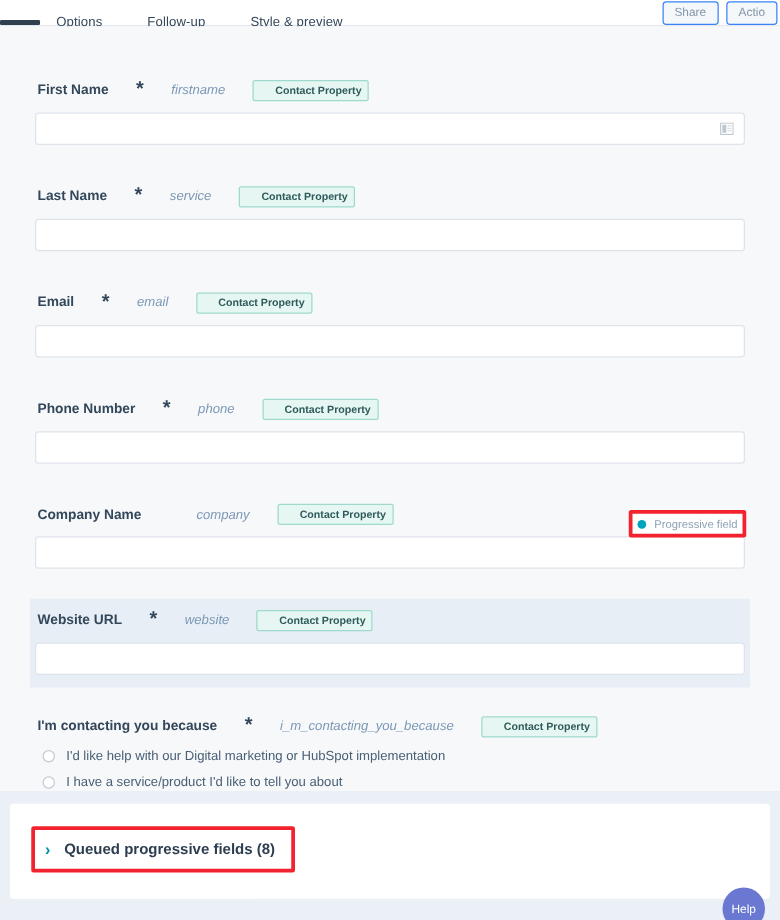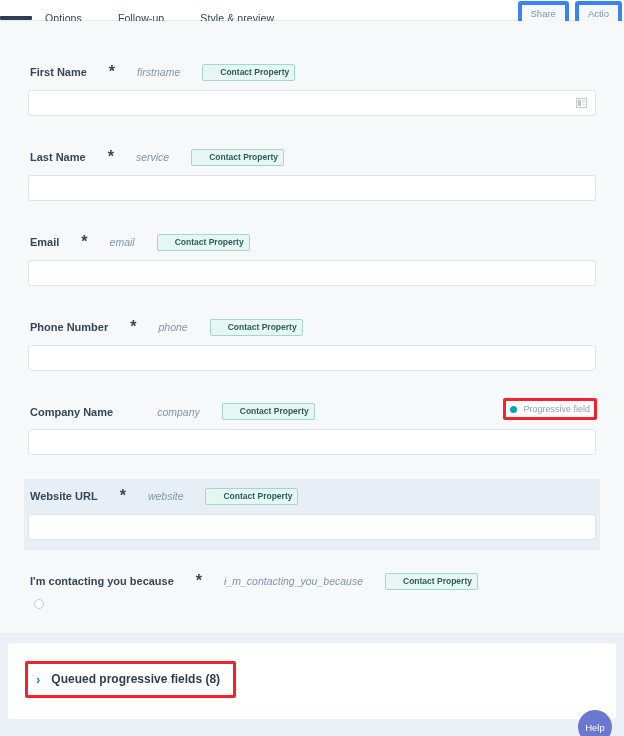--- a/index.html
+++ b/index.html
@@ -49,21 +49,21 @@
     right: 0;
     top: 1px;
     display: flex;
     gap: 6px;
     padding-right: 2px;
   }
   .tb-btn {
     font-size: 9.5px;
     color: #8295a9;
     background: #f5f8fa;
-    border: 4px solid #3b82f6;
+    border: 1px solid #3b82f6;
     border-radius: 3px;
     padding: 3px 9px;
     white-space: nowrap;
     cursor: pointer;
   }
 
   
   .canvas {
     background: #f6f8fa;
     height: 612px;
@@ -132,21 +132,21 @@
     transform: translateY(-50%);
     width: 11px;
     height: 10px;
     opacity: .55;
   }
 
   
   .prog-callout {
     position: absolute;
     right: 3px;
-    top: 3px;
+    top: 13px;
     border: 3px solid #f2232e;
     border-radius: 2px;
     padding: 3px 4px;
     background: #ffffff;
     display: flex;
     align-items: center;
     gap: 6px;
   }
   .prog-dot {
     width: 7px; height: 7px;
@@ -327,20 +327,25 @@
 
     <div class="field-block no-margin">
       <div class="label-row">
         <span class="f-label">I'm contacting you because</span>
         <span class="f-req">*</span>
         <span class="f-internal">i_m_contacting_you_because</span>
         <span class="prop-badge">Contact Property</span>
       </div>
       <div class="radio-row">
         <span class="radio-circle"></span>
+        <span class="radio-label">I'd like help with our Digital marketing or HubSpot implementation</span>
+      </div>
+      <div class="radio-row">
+        <span class="radio-circle"></span>
+        <span class="radio-label">I have a service/product I'd like to tell you about</span>
       </div>
     </div>
 
   </div>
 </div>
 
 <div class="bottom-area">
   <div class="bottom-card">
     <div class="queued-callout">
       <span class="chev">›</span>

